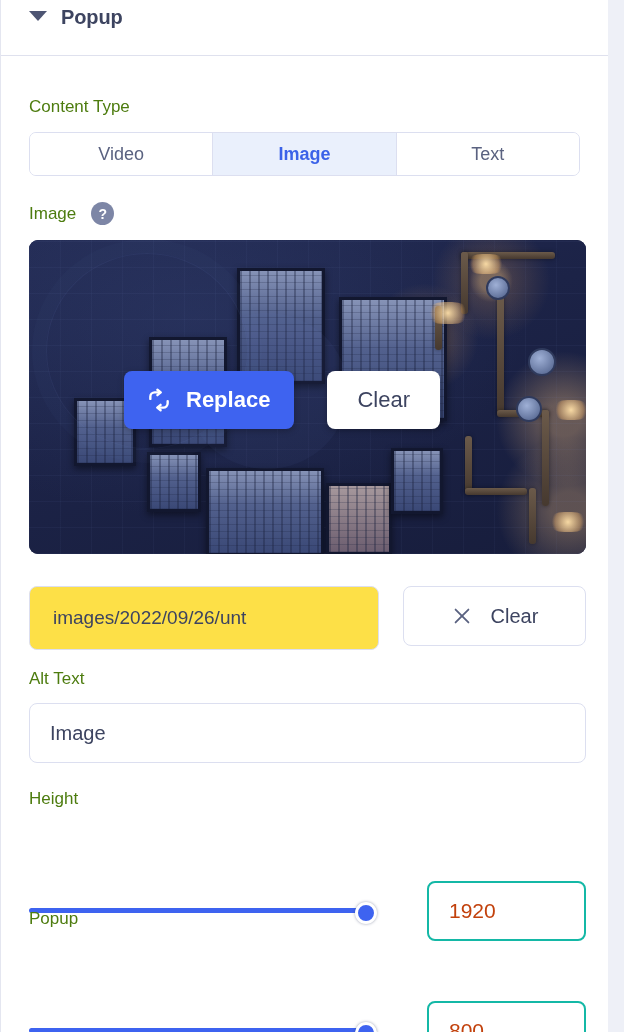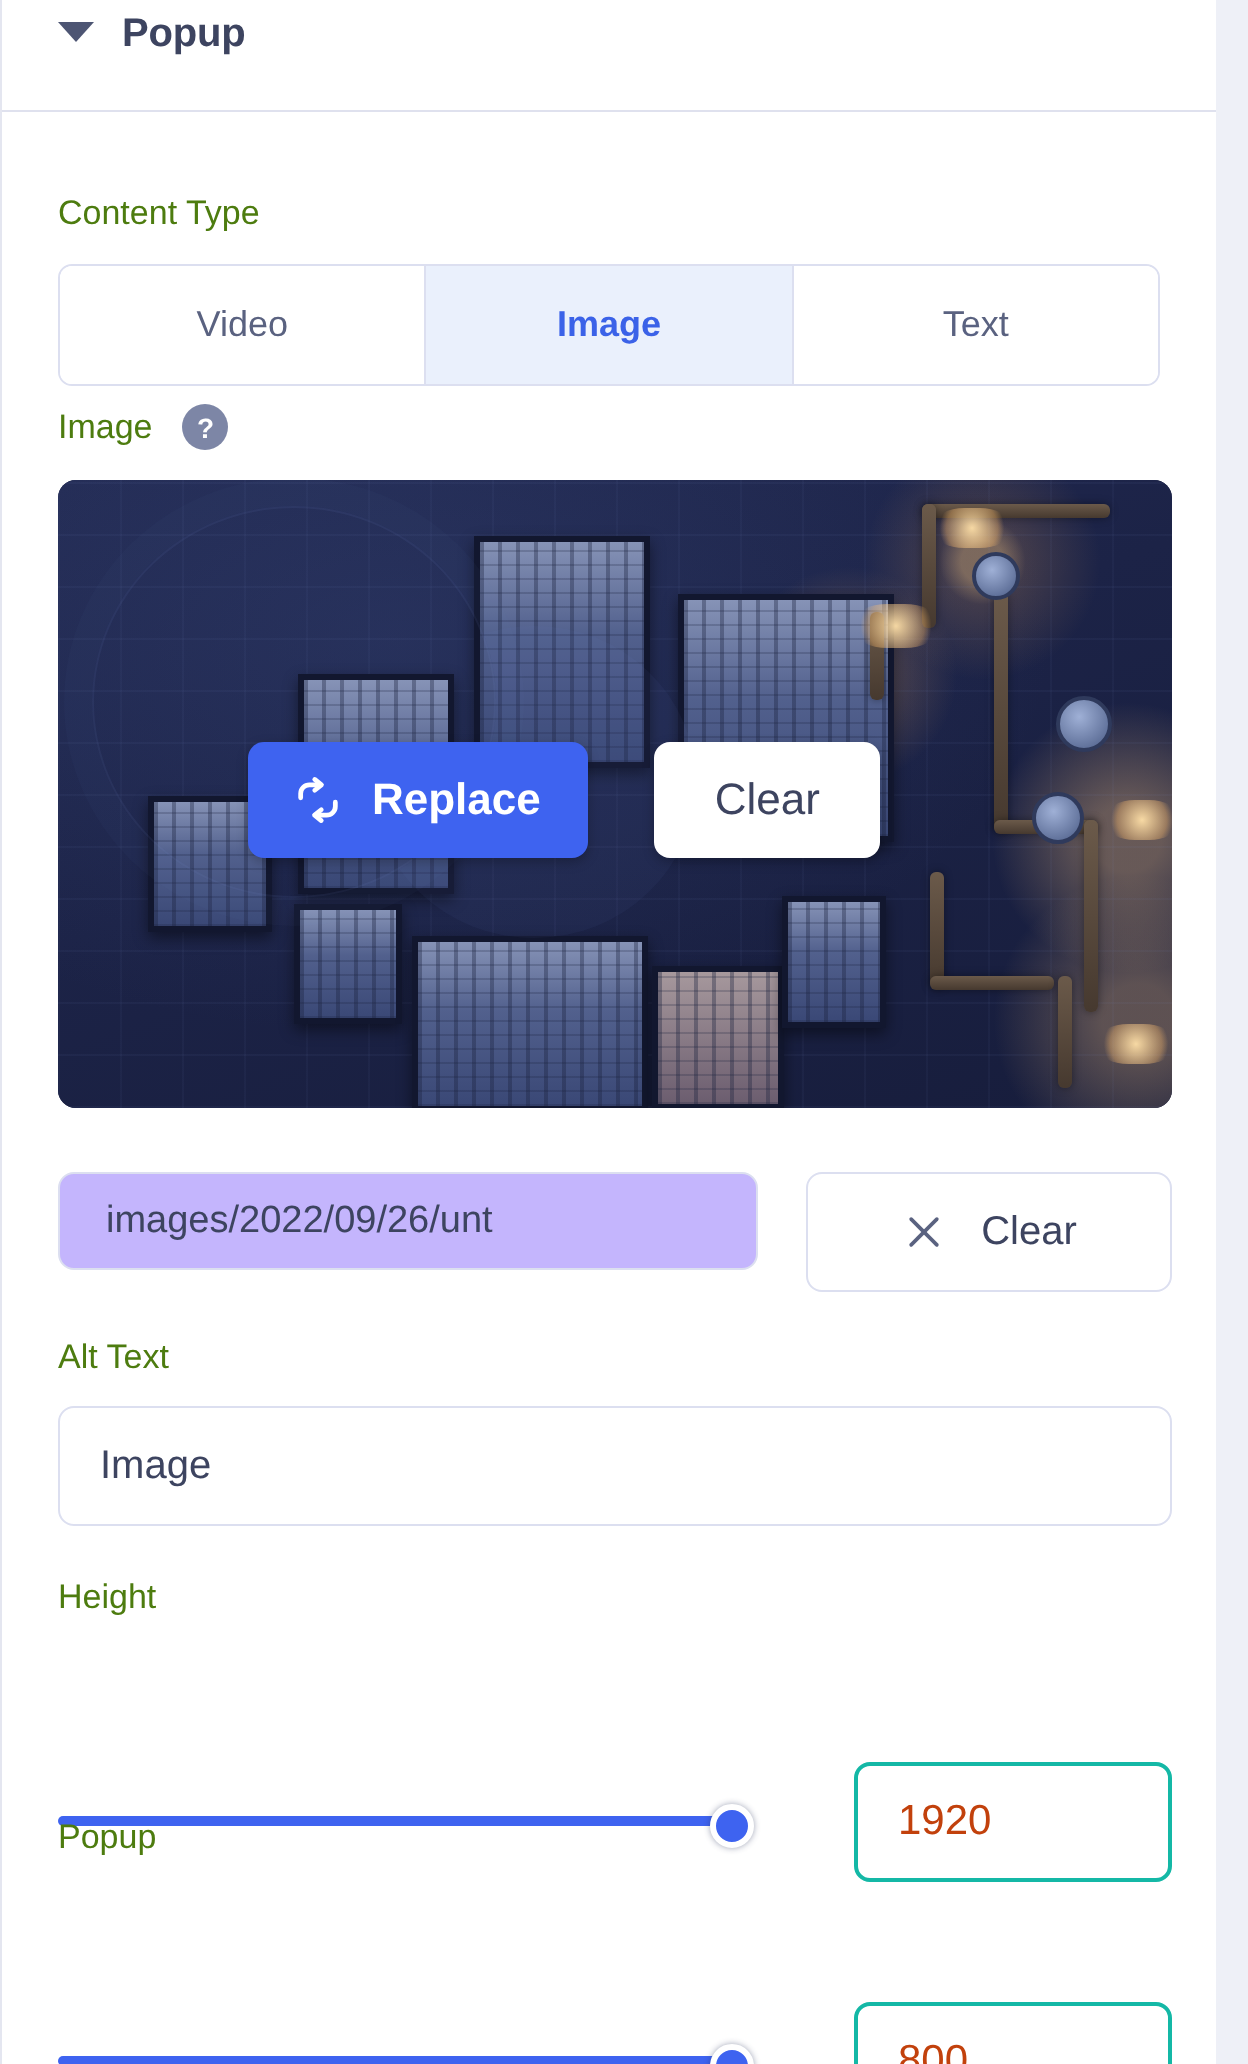--- a/index.html
+++ b/index.html
@@ -76,21 +76,21 @@
     line-height: 20px;
   }
 
   
   #content-type-label { position: absolute; left: 28px; top: 40px; }
 
   #segmented {
     position: absolute;
     left: 28px; top: 75px;
     width: 551px;
-    height: 61px;
+    height: 44px;
     display: flex;
     border: 1px solid #dcdff0;
     border-radius: 7px;
     overflow: hidden;
     background: #ffffff;
     box-sizing: border-box;
   }
   .seg {
     flex: 1 1 0;
     display: flex;
@@ -258,25 +258,25 @@
   
   #path-row {
     position: absolute;
     left: 28px; top: 529px;
     width: 557px;
     height: 60px;
   }
   #path-input {
     position: absolute;
     left: 0; top: 0;
-    width: 350px; height: 49px;
+    width: 350px; height: 64px;
     box-sizing: border-box;
     border: 1px solid #dcdff0;
     border-radius: 8px;
-    background: #c4b5fd;
+    background: #fde047;
     font-family: inherit;
     font-size: 19px;
     color: #3d4460;
     padding: 0 6px 0 23px;
     outline: none;
   }
   #clear-path-btn {
     position: absolute;
     right: 0; top: 0;
     width: 183px; height: 60px;

